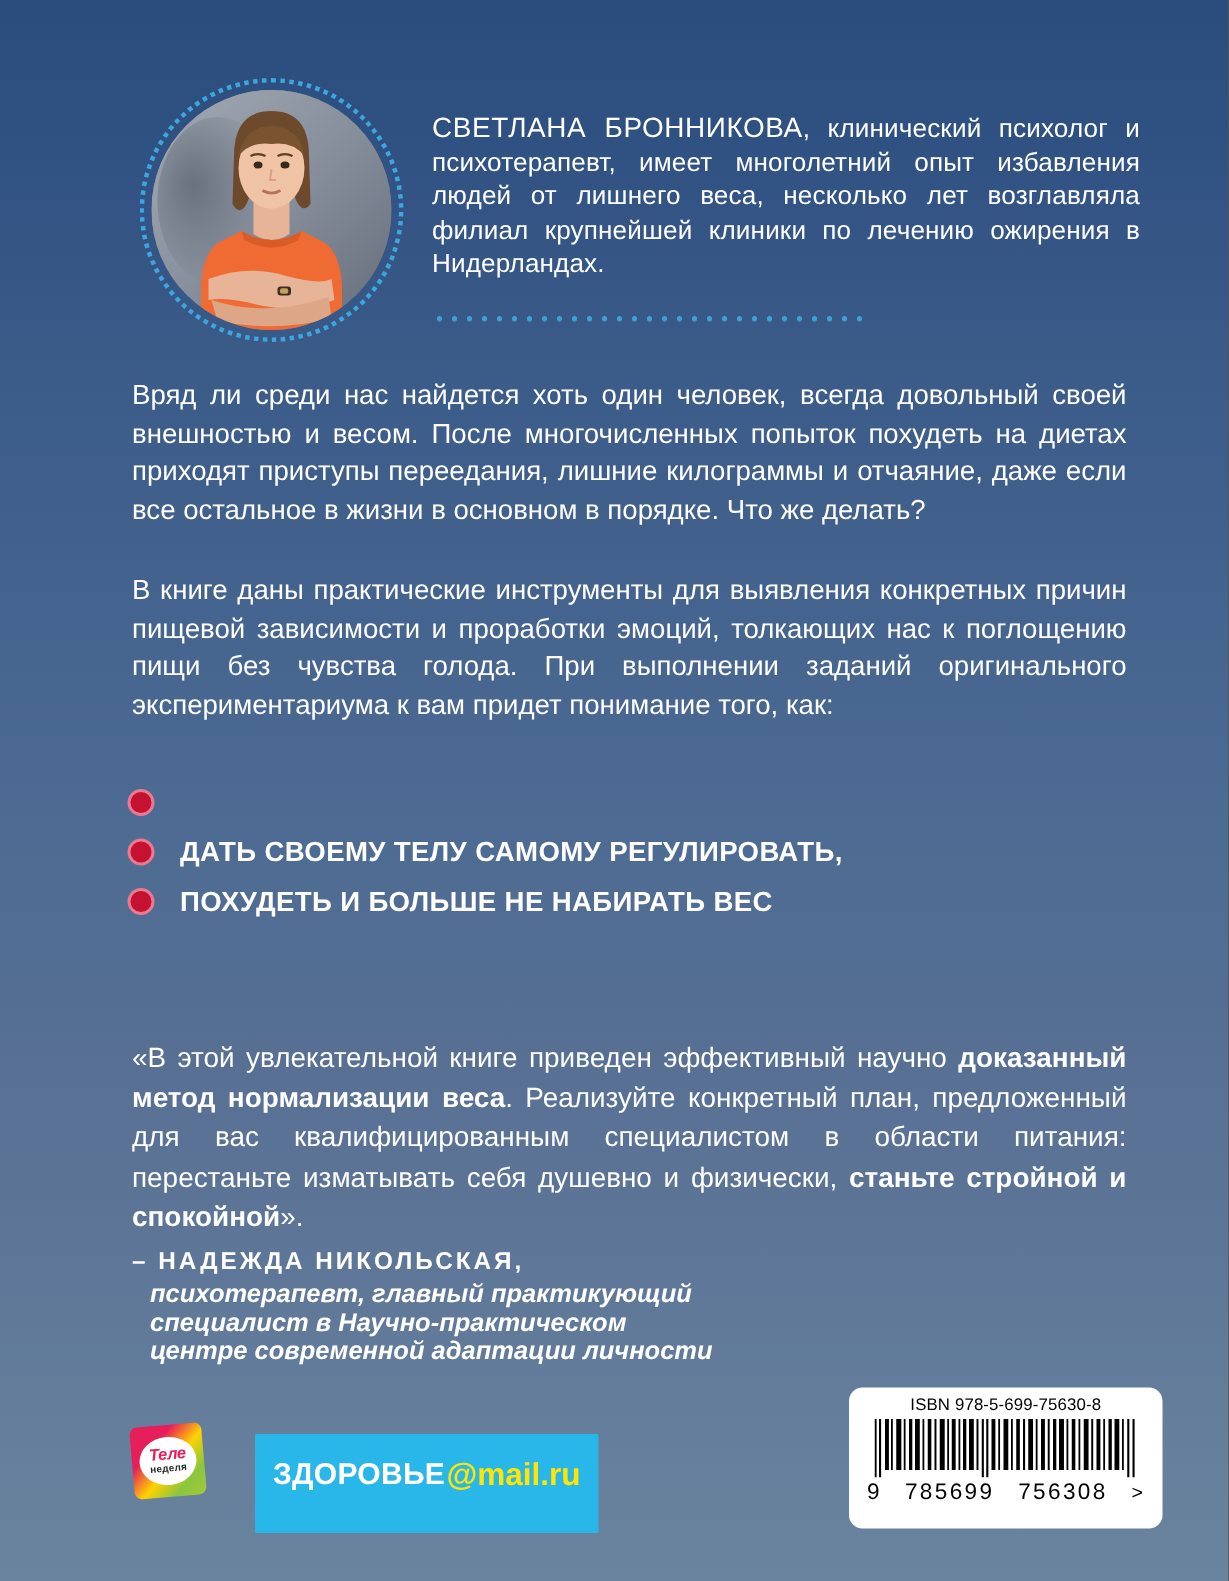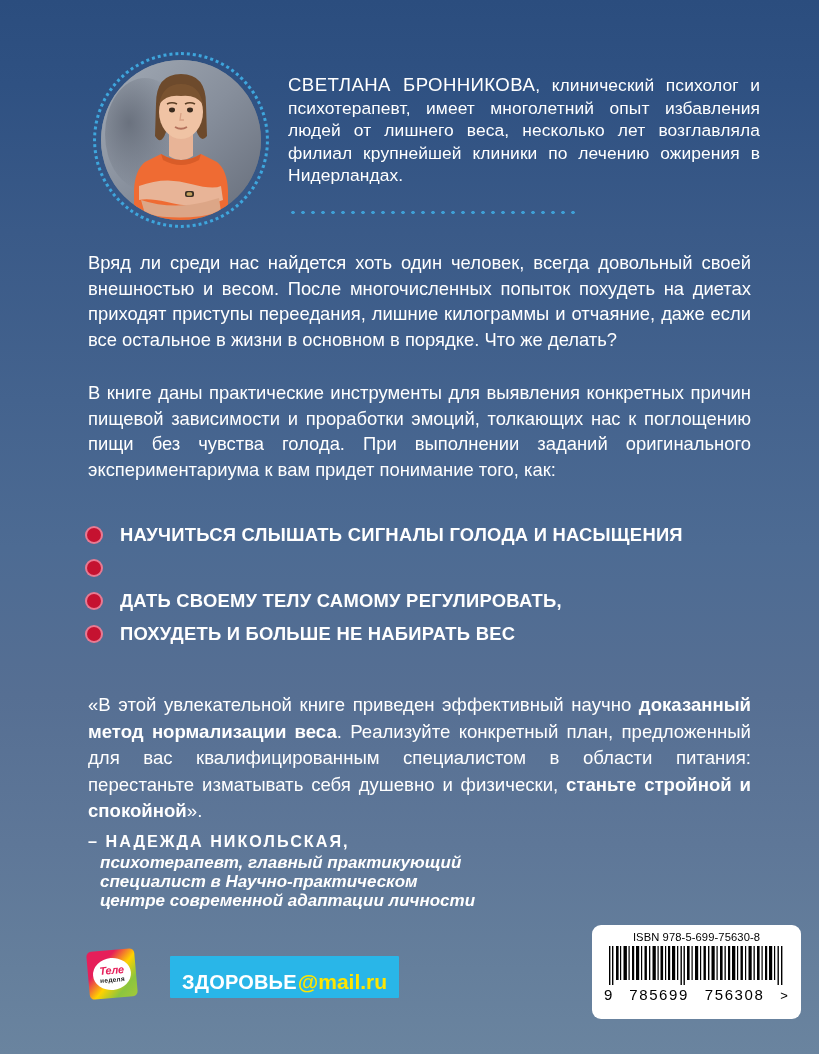--- a/index.html
+++ b/index.html
@@ -217,24 +217,24 @@
     font-weight: bold;
     color: #262626;
     letter-spacing: 0.2px;
     margin-top: 1px;
   }
   .logo-mail {
     position: absolute;
     left: 82px;
     top: 6px;
     height: 34px;
-    padding: 4px 12px;
+    padding: 16px 12px;
     background: #29b6e8;
     display: flex;
-    align-items: flex-end;
+    align-items: flex-start;
     border-radius: 1px;
   }
   .mail-zd {
     font-size: 20px;
     font-weight: bold;
     color: #ffffff;
     letter-spacing: 0.2px;
   }
   .mail-at {
     font-size: 21px;
@@ -249,21 +249,20 @@
     position: absolute;
     left: 566px;
     top: 925px;
     width: 209px;
     height: 94px;
     background: #ffffff;
     border-radius: 9px;
     box-sizing: border-box;
     padding: 6px 10px 4px 10px;
     color: #000000;
-    margin-left: 26px;
   }
   .isbn-text {
     text-align: center;
     font-size: 11.2px;
     letter-spacing: 0.1px;
     color: #000;
     font-family: "Liberation Sans", sans-serif;
   }
   .bars {
     margin: 3px auto 0 auto;
@@ -345,24 +344,20 @@
       <span class="name">СВЕТЛАНА БРОННИКОВА</span><span>, клинический психолог и психотерапевт, имеет многолетний опыт избавления людей от лишнего веса, несколько лет возглавляла филиал крупнейшей клиники по лечению ожирения в Нидерландах.</span>
     </div>
 
     <div class="dotted-sep"></div>
   </div>
 
   <div class="body-para p1">Вряд ли среди нас найдется хоть один человек, всегда довольный своей внешностью и весом.  После многочисленных попыток похудеть на диетах приходят приступы переедания, лишние килограммы и отчаяние, даже если все остальное в жизни в основном в порядке. Что же делать?</div>
   <div class="body-para p2">В книге даны практические инструменты для выявления конкретных причин пищевой зависимости и проработки эмоций, толкающих нас к поглощению пищи без чувства голода. При выполнении заданий оригинального экспериментариума к вам придет понимание того, как:</div>
 
   <div class="bullets">
-    <div class="bullet-row">
-      <span class="bullet-dot"></span>
-      <span class="bullet-text">НАУЧИТЬСЯ СЛЫШАТЬ СИГНАЛЫ ГОЛОДА И НАСЫЩЕНИЯ</span>
-    </div>
     <div class="bullet-row">
       <span class="bullet-dot"></span>
     </div>
     <div class="bullet-row">
       <span class="bullet-dot"></span>
       <span class="bullet-text">ДАТЬ СВОЕМУ ТЕЛУ САМОМУ РЕГУЛИРОВАТЬ,</span>
     </div>
     <div class="bullet-row">
       <span class="bullet-dot"></span>
       <span class="bullet-text">ПОХУДЕТЬ И БОЛЬШЕ НЕ НАБИРАТЬ ВЕС</span>

